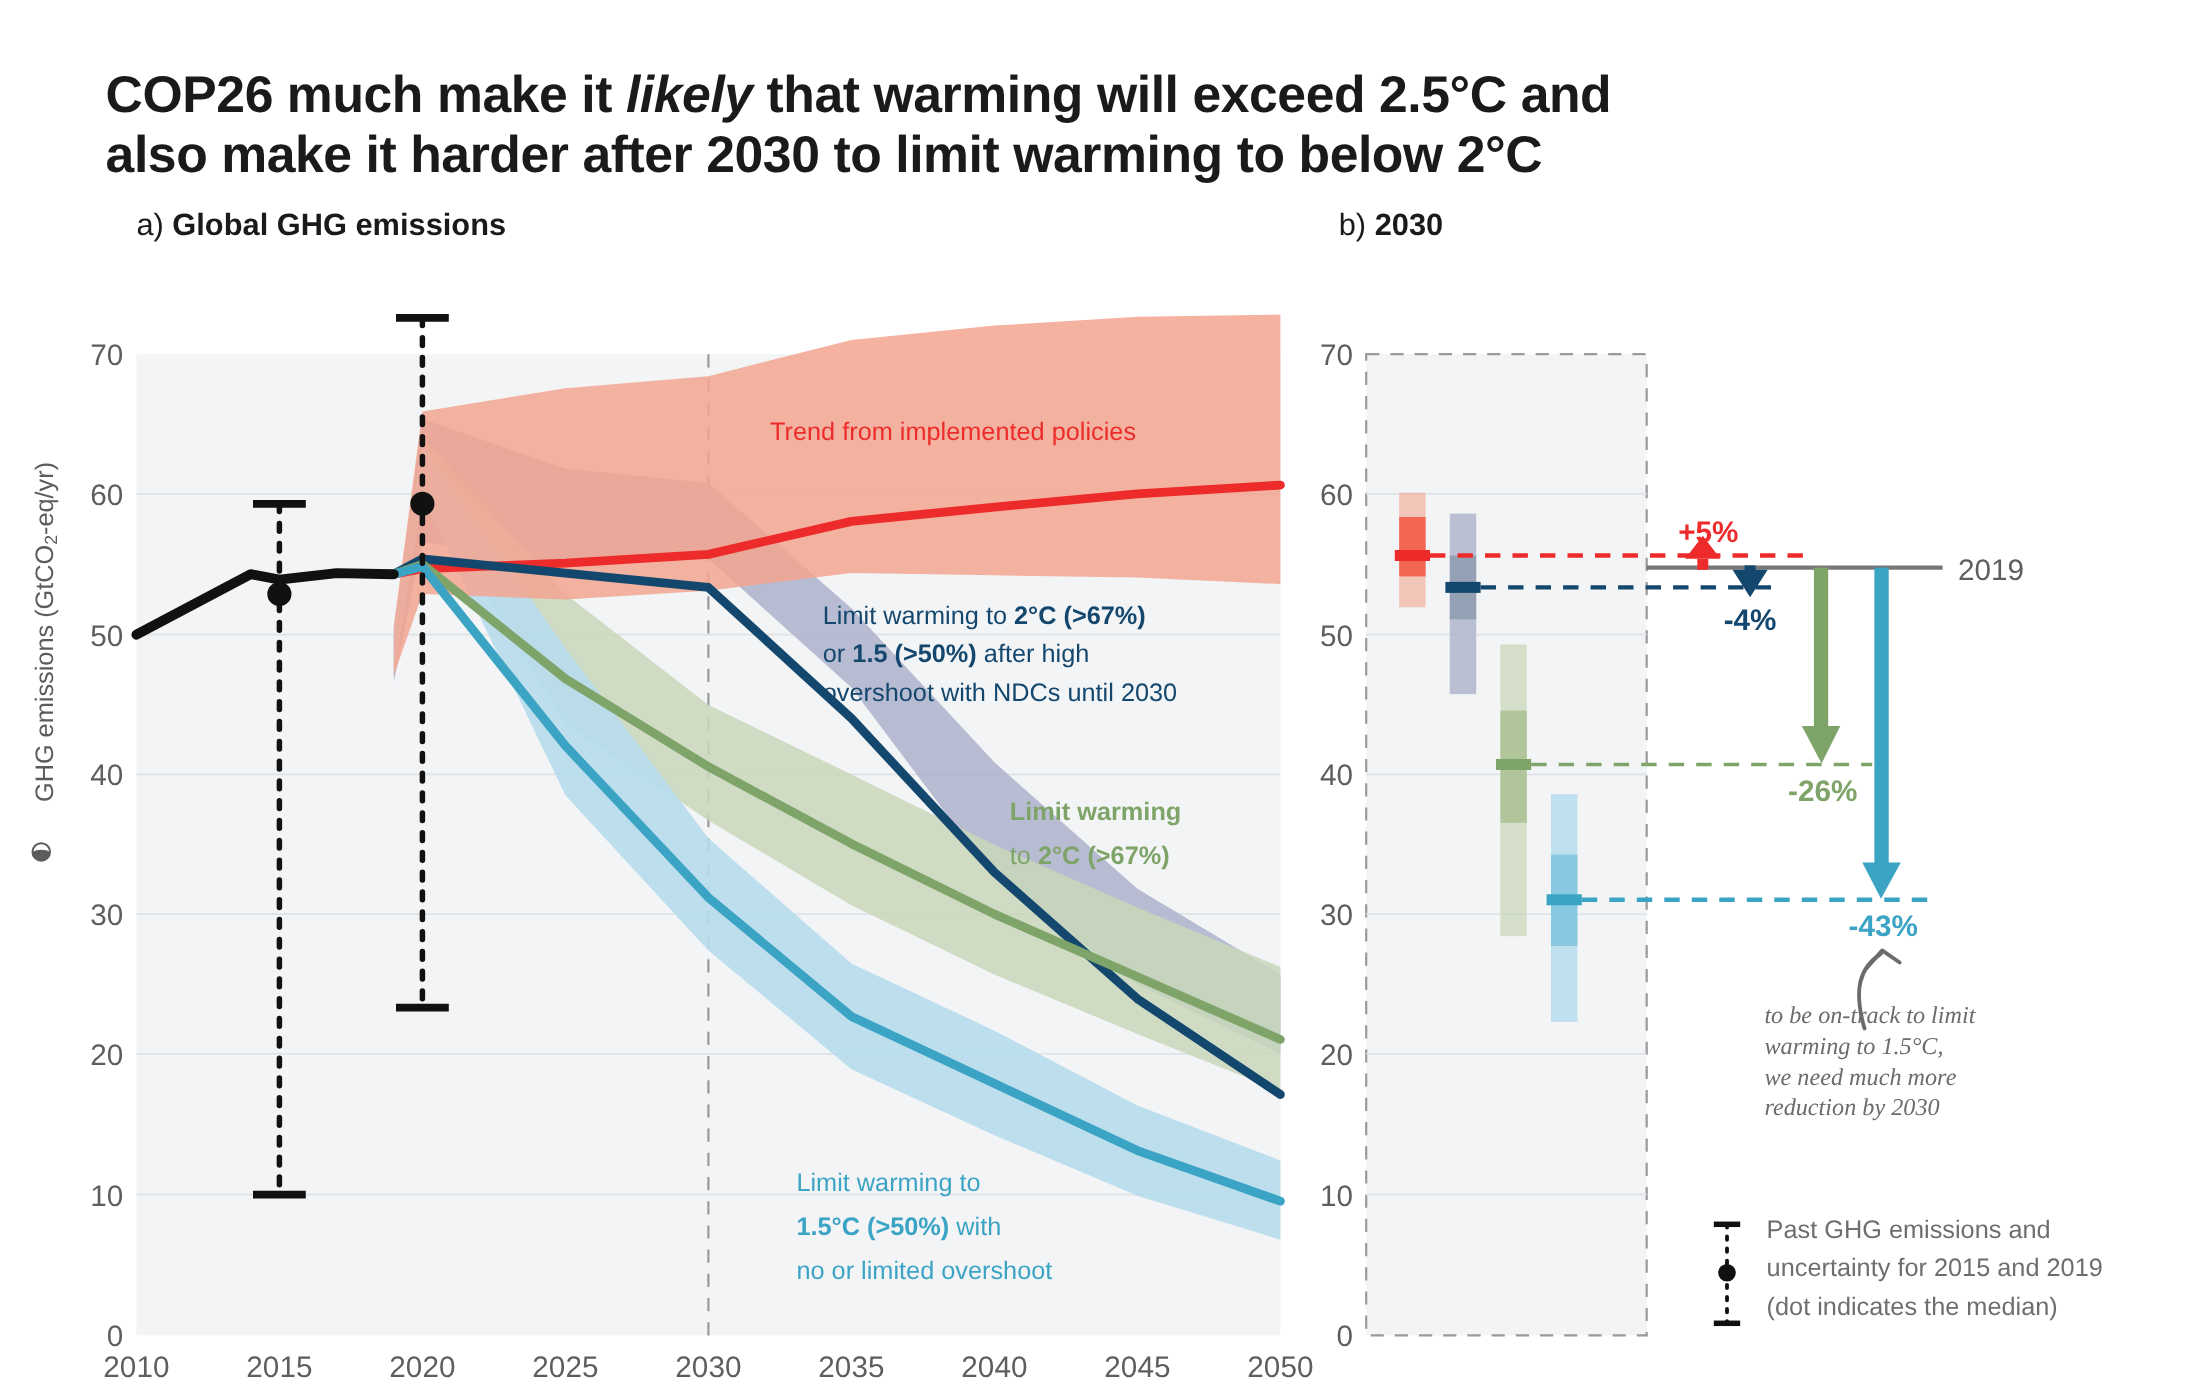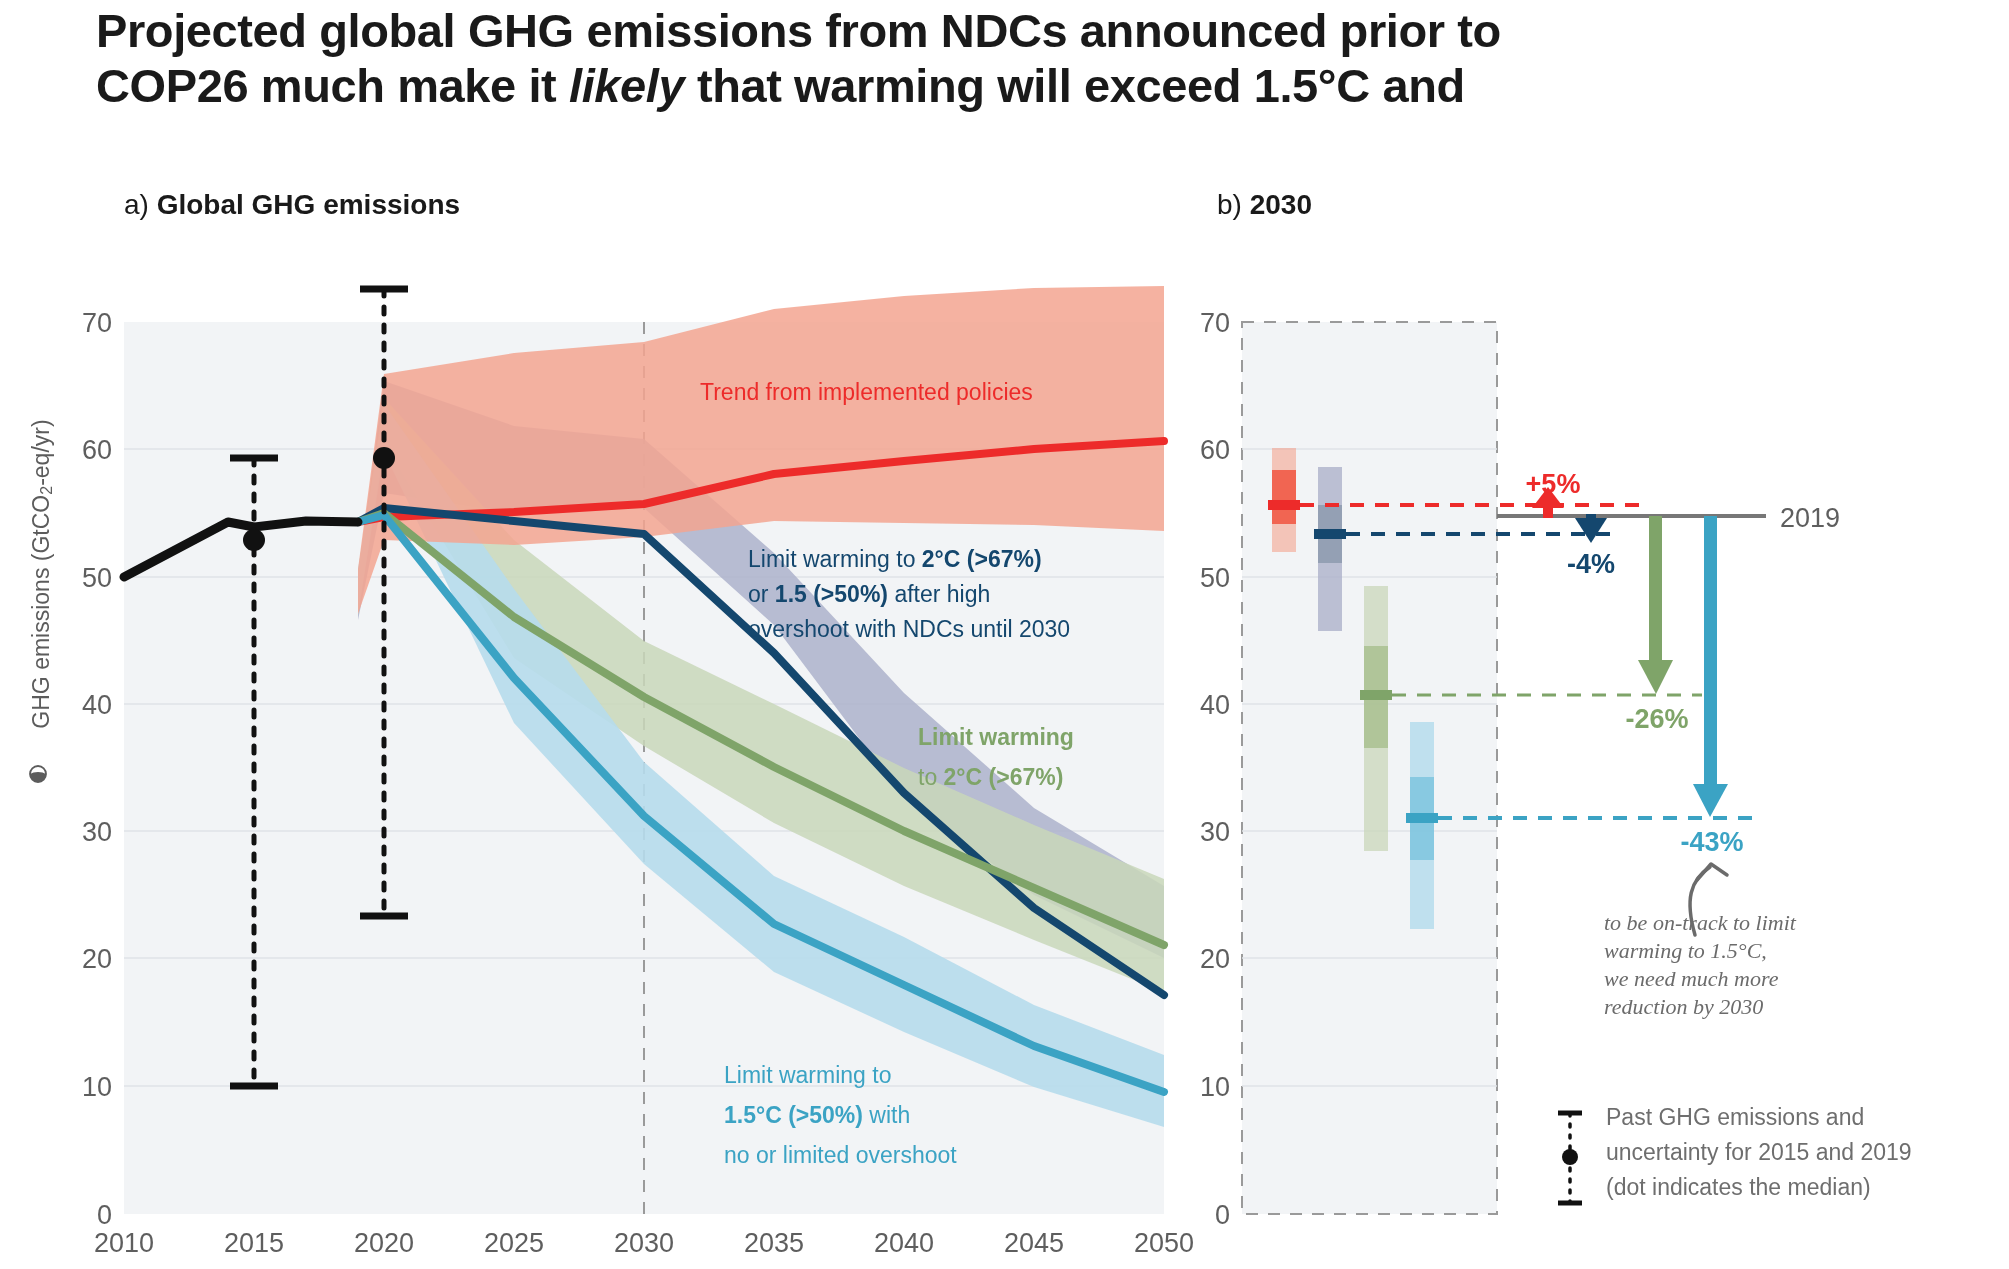--- a/index.html
+++ b/index.html
@@ -28,22 +28,23 @@
   .ann{font-size:23px;font-family:"Liberation Sans",sans-serif;}
   .hand{font-family:"Liberation Serif","DejaVu Serif",serif;font-style:italic;
         font-size:22px;fill:#6b6b6b;}
   .pct{font-size:27px;font-weight:bold;font-family:"Liberation Sans",sans-serif;}
   .legtxt{font-size:23px;fill:#6e6e6e;font-family:"Liberation Sans",sans-serif;}
 </style>
 </head>
 <body>
 
 <div id="title">
-  <span>Projected global GHG emissions from NDCs announced prior to</span><br>
-  <span>COP26 much make it </span><span class="it">likely</span><span> that warming will exceed 1.5°C and</span><br>
+  <br>
+  <span>COP26 much make it </span><span class="it">likely</span><span> that warming will exceed 2.5°C and</span><br>
+  <span>also make it harder after 2030 to limit warming to below 2°C</span>
 </div>
 
 <div class="panel-title" id="pa-title">
   <span>a) </span><b>Global GHG emissions</b>
 </div>
 <div class="panel-title" id="pb-title">
   <span>b) </span><b>2030</b>
 </div>
 
 <div id="ylabel">

